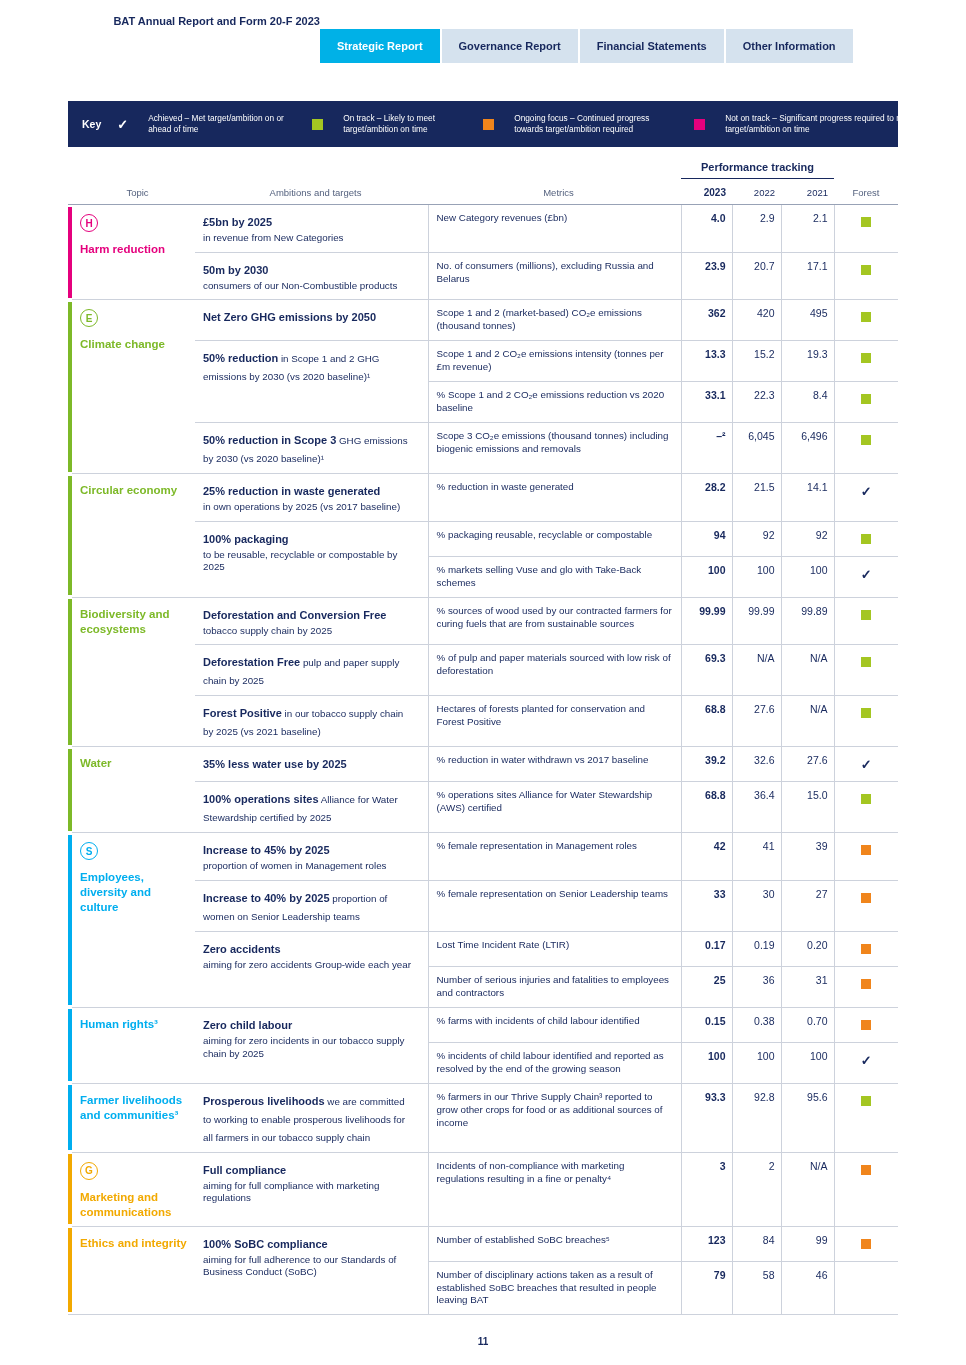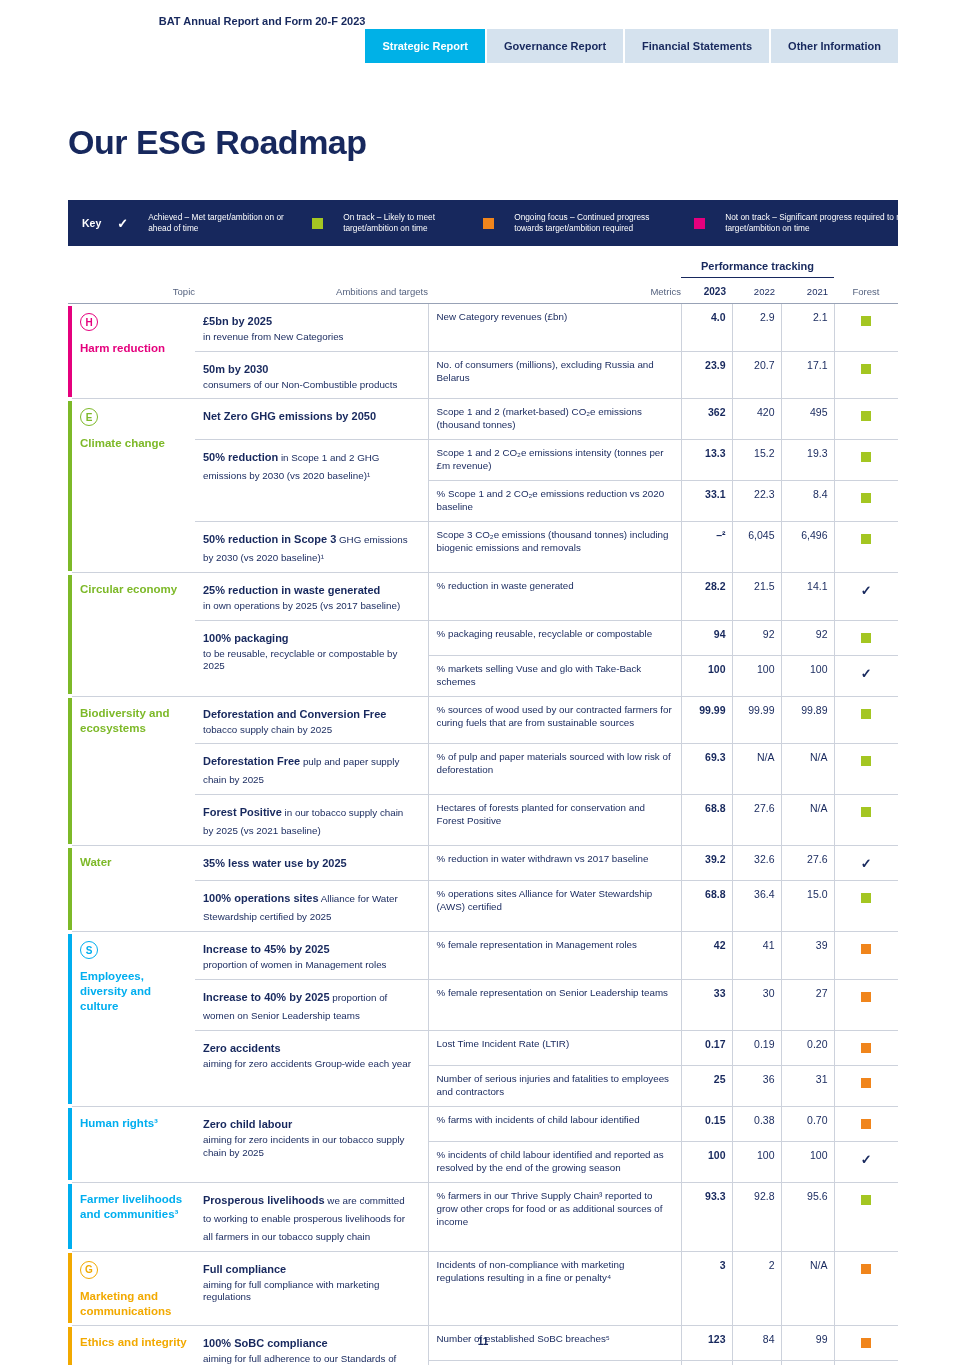--- a/index.html
+++ b/index.html
@@ -4,21 +4,21 @@
 <style>
   * { box-sizing: border-box; margin: 0; padding: 0; }
   html,body { width: 966px; height: 1365px; overflow: hidden; }
   body {
     font-family: "Liberation Sans", sans-serif;
     background: #ffffff;
     color: #17285d;
     position: relative;
   }
   
-  .topbar { display: flex; justify-content: flex-end; align-items: flex-start; padding-left: 68px; padding-right: 68px; }
+  .topbar { display: flex; justify-content: center; align-items: flex-start; padding-left: 68px; padding-right: 68px; }
   .report-title { font-size: 11px; font-weight: bold; padding-top: 15px; }
   .tabs { display: flex; gap: 2px; margin-top: 29px; }
   .tab { height: 34px; display: flex; align-items: center; padding: 0 17px; font-size: 11px; font-weight: bold; background: #d5e2ee; color: #17285d; cursor: pointer; }
   .tab.active { background: #00b1e7; color: #ffffff; }
   
   .content { margin: 0 68px; }
   h1 { font-size: 34px; letter-spacing: -0.5px; margin-top: 60px; color: #17285d; }
   .subtitle { font-size: 12.5px; font-weight: bold; margin-top: 14px; }
   
   .keybar {
@@ -39,21 +39,21 @@
   .sq-orange { background: #f0851c; }
   .sq-pink   { background: #e5007d; }
   
   table.roadmap { width: 830px; border-collapse: collapse; table-layout: fixed; margin-top: 14px; border-bottom: 1px solid #cdd2dc; }
   col.c-bar { width: 4px; } col.c-topic { width: 123px; } col.c-amb { width: 233px; }
   col.c-metric { width: 253px; } col.c-y1 { width: 51px; } col.c-y2 { width: 49px; }
   col.c-y3 { width: 53px; } col.c-st { width: 64px; }
   thead th { font-weight: normal; vertical-align: bottom; }
   th.perf { font-size: 11px; font-weight: bold; color: #17285d; text-align: center; border-bottom: 1px solid #17285d; padding-bottom: 5px; }
   tr.cols-row th { border-bottom: 1px solid #98a2b6; padding: 8px 0 6px; font-size: 9.5px; color: #55627f; }
-  tr.cols-row th.left { text-align: right; padding-left: 8px; }
+  tr.cols-row th.left { text-align: center; padding-left: 8px; }
   tr.cols-row th.yr { text-align: right; padding-right: 6px; color: #17285d; }
   tr.cols-row th.yr.b { font-weight: bold; font-size: 10px; }
   tr.cols-row th.st { text-align: center; }
   tbody td { vertical-align: top; border-top: 1px solid #cdd2dc; }
   td.bar { padding: 0; position: relative; border-top: none; }
   td.bar > div { position: absolute; top: 2px; bottom: 2px; left: 0; width: 4px; }
   td.topic { padding: 9px 6px 6px 8px; }
   .picon { width: 18px; height: 18px; border: 1.6px solid; border-radius: 50%; display: flex; align-items: center; justify-content: center; font-size: 10px; font-weight: bold; margin-bottom: 10px; }
   .tname { font-size: 11.5px; font-weight: bold; line-height: 1.3; }
   td.amb { padding: 7px 12px 7px 8px; margin-top: 27px; }
@@ -76,21 +76,20 @@
   <div class="report-title">BAT Annual Report and Form 20-F 2023</div>
   <div class="tabs">
     <div class="tab active">Strategic Report</div>
     <div class="tab">Governance Report</div>
     <div class="tab">Financial Statements</div>
     <div class="tab">Other Information</div>
   </div>
 </div>
 
 <div class="content">
-  <h1>Our ESG Roadmap</h1>
 
   <div class="keybar">
     <span class="key-label">Key</span>
     <div class="leg leg-1">
       <span class="leg-check">✓</span>
       <span class="leg-text">Achieved – Met target/ambition on or ahead of time</span>
     </div>
     <div class="leg leg-2">
       <span class="lsq sq-green"></span>
       <span class="leg-text">On track – Likely to meet target/ambition on time</span>

